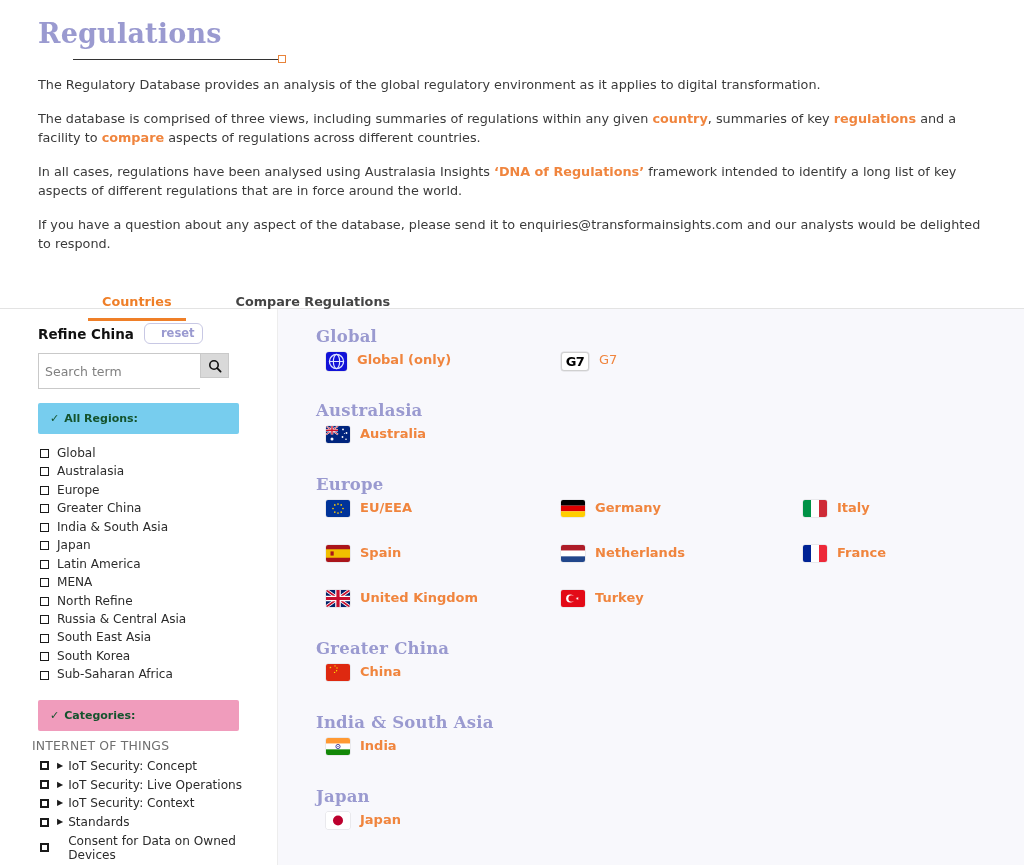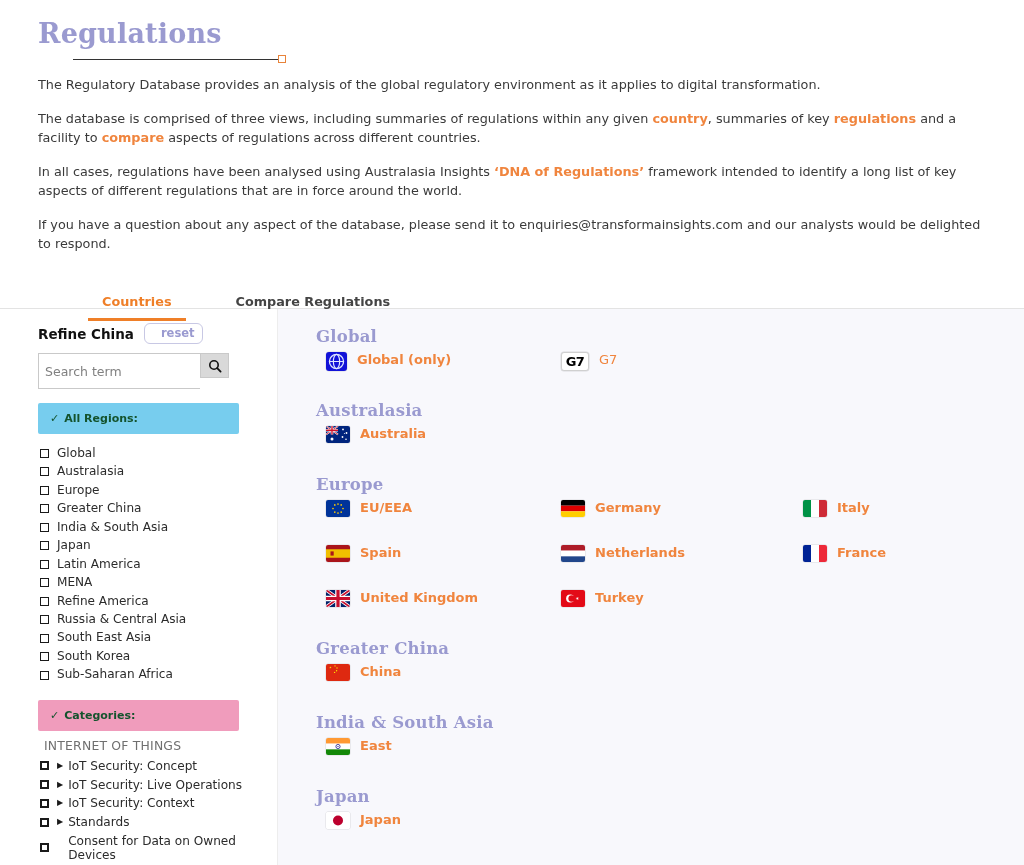--- a/index.html
+++ b/index.html
@@ -286,21 +286,21 @@
           <li>
             <span class="cbox"></span>
             <span>Latin America</span>
           </li>
           <li>
             <span class="cbox"></span>
             <span>MENA</span>
           </li>
           <li>
             <span class="cbox"></span>
-            <span>Refine America</span>
+            <span>North Refine</span>
           </li>
           <li>
             <span class="cbox"></span>
             <span>Russia &amp; Central Asia</span>
           </li>
           <li>
             <span class="cbox"></span>
             <span>South East Asia</span>
           </li>
           <li>
@@ -311,21 +311,21 @@
             <span class="cbox"></span>
             <span>Sub-Saharan Africa</span>
           </li>
         </ul>
 
       <div class="sec-head categories" style="margin-top:16px;">
         <span class="chk">✓</span><span>Categories:</span>
       </div>
 
       <div id="category-groups">
-          <div class="cat-group" style="padding-left: 44px;">INTERNET OF THINGS</div>
+          <div class="cat-group" style="padding-left: 32px;">INTERNET OF THINGS</div>
           <ul class="cat-list">
             <li>
               <span class="cbox thick"></span>
               <span class="arrow">▶</span>
               <span>IoT Security: Concept</span>
             </li>
             <li>
               <span class="cbox thick"></span>
               <span class="arrow">▶</span>
               <span>IoT Security: Live Operations</span>
@@ -518,21 +518,21 @@
             <div class="country">
               <span class="flag">
                 <svg viewBox="0 0 24 17" preserveAspectRatio="none">
                   <rect width="24" height="5.67" fill="#ff9933"></rect>
                   <rect y="5.67" width="24" height="5.67" fill="#fff"></rect>
                   <rect y="11.34" width="24" height="5.66" fill="#138808"></rect>
                   <circle cx="12" cy="8.5" r="2.1" fill="none" stroke="#000080" stroke-width="0.7"></circle>
                   <circle cx="12" cy="8.5" r="0.6" fill="#000080"></circle>
                 </svg>
               </span>
-              <span class="country-name">East</span>
+              <span class="country-name">India</span>
             </div>
           </div>
         </div>
         <div class="region-block">
           <div class="region-title">Japan</div>
           <div class="country-grid">
             <div class="country">
               <span class="flag">
                 <svg viewBox="0 0 24 17" preserveAspectRatio="none">
                   <rect width="24" height="17" fill="#fff"></rect>

